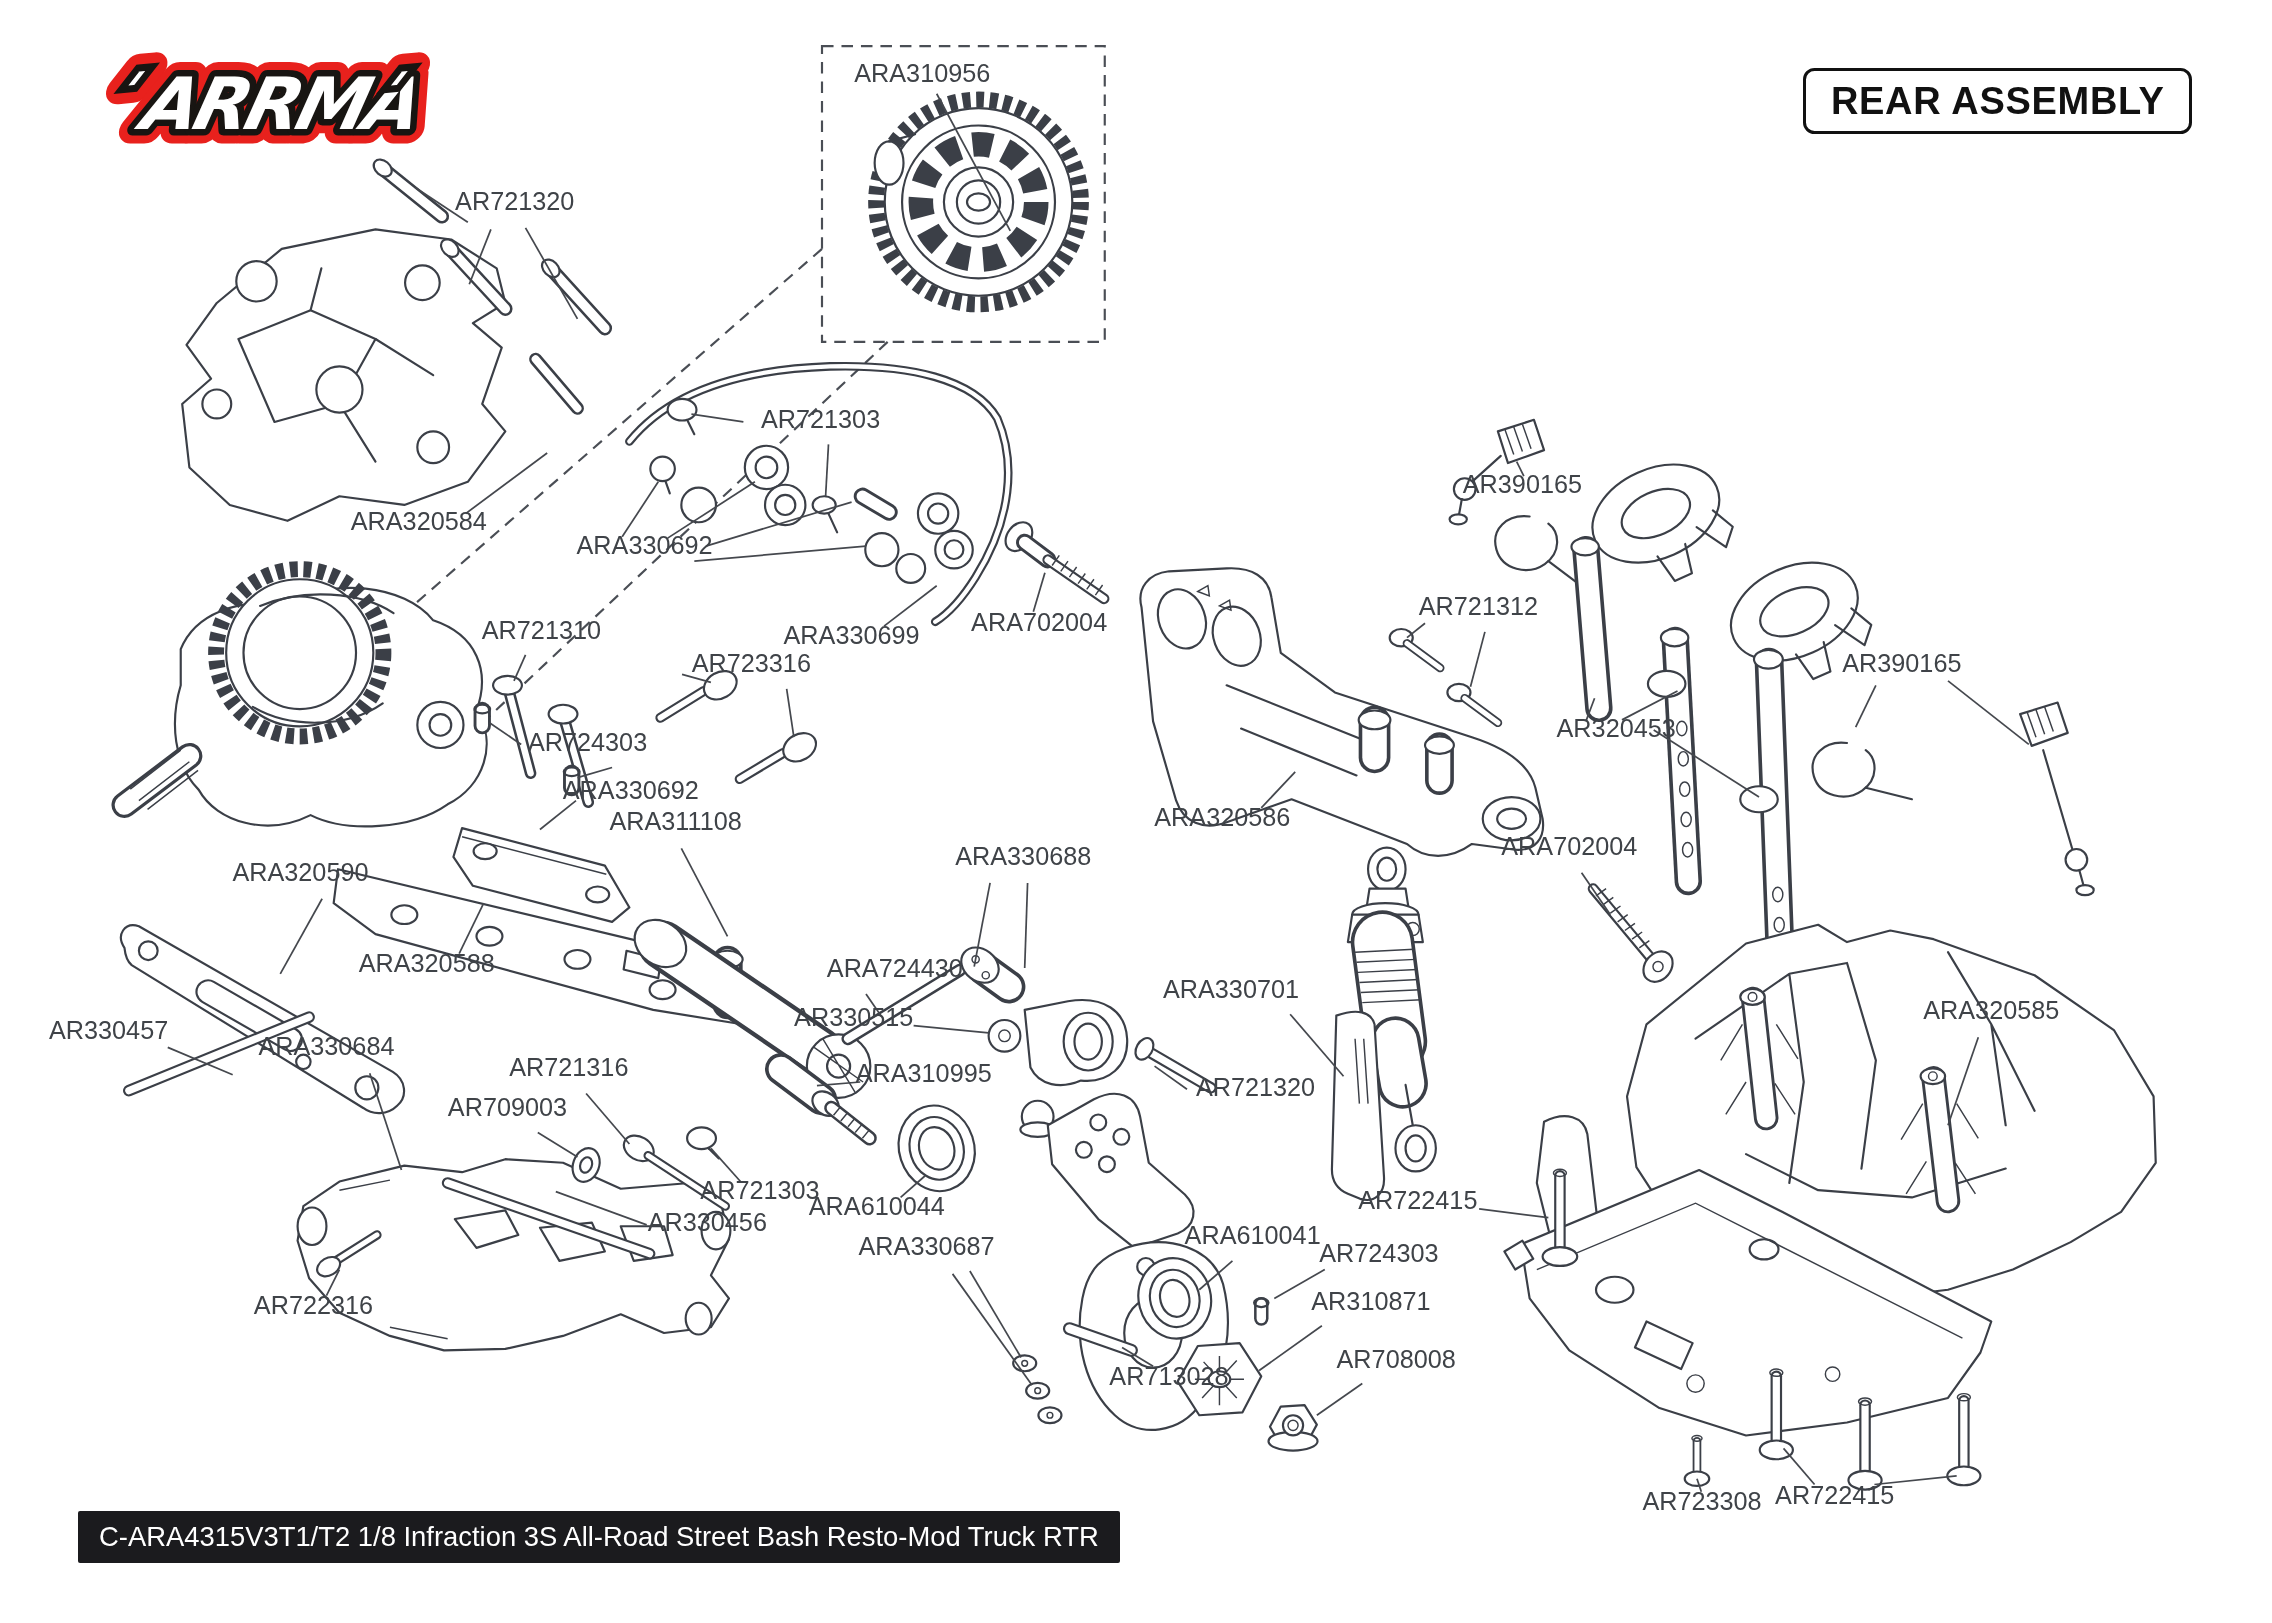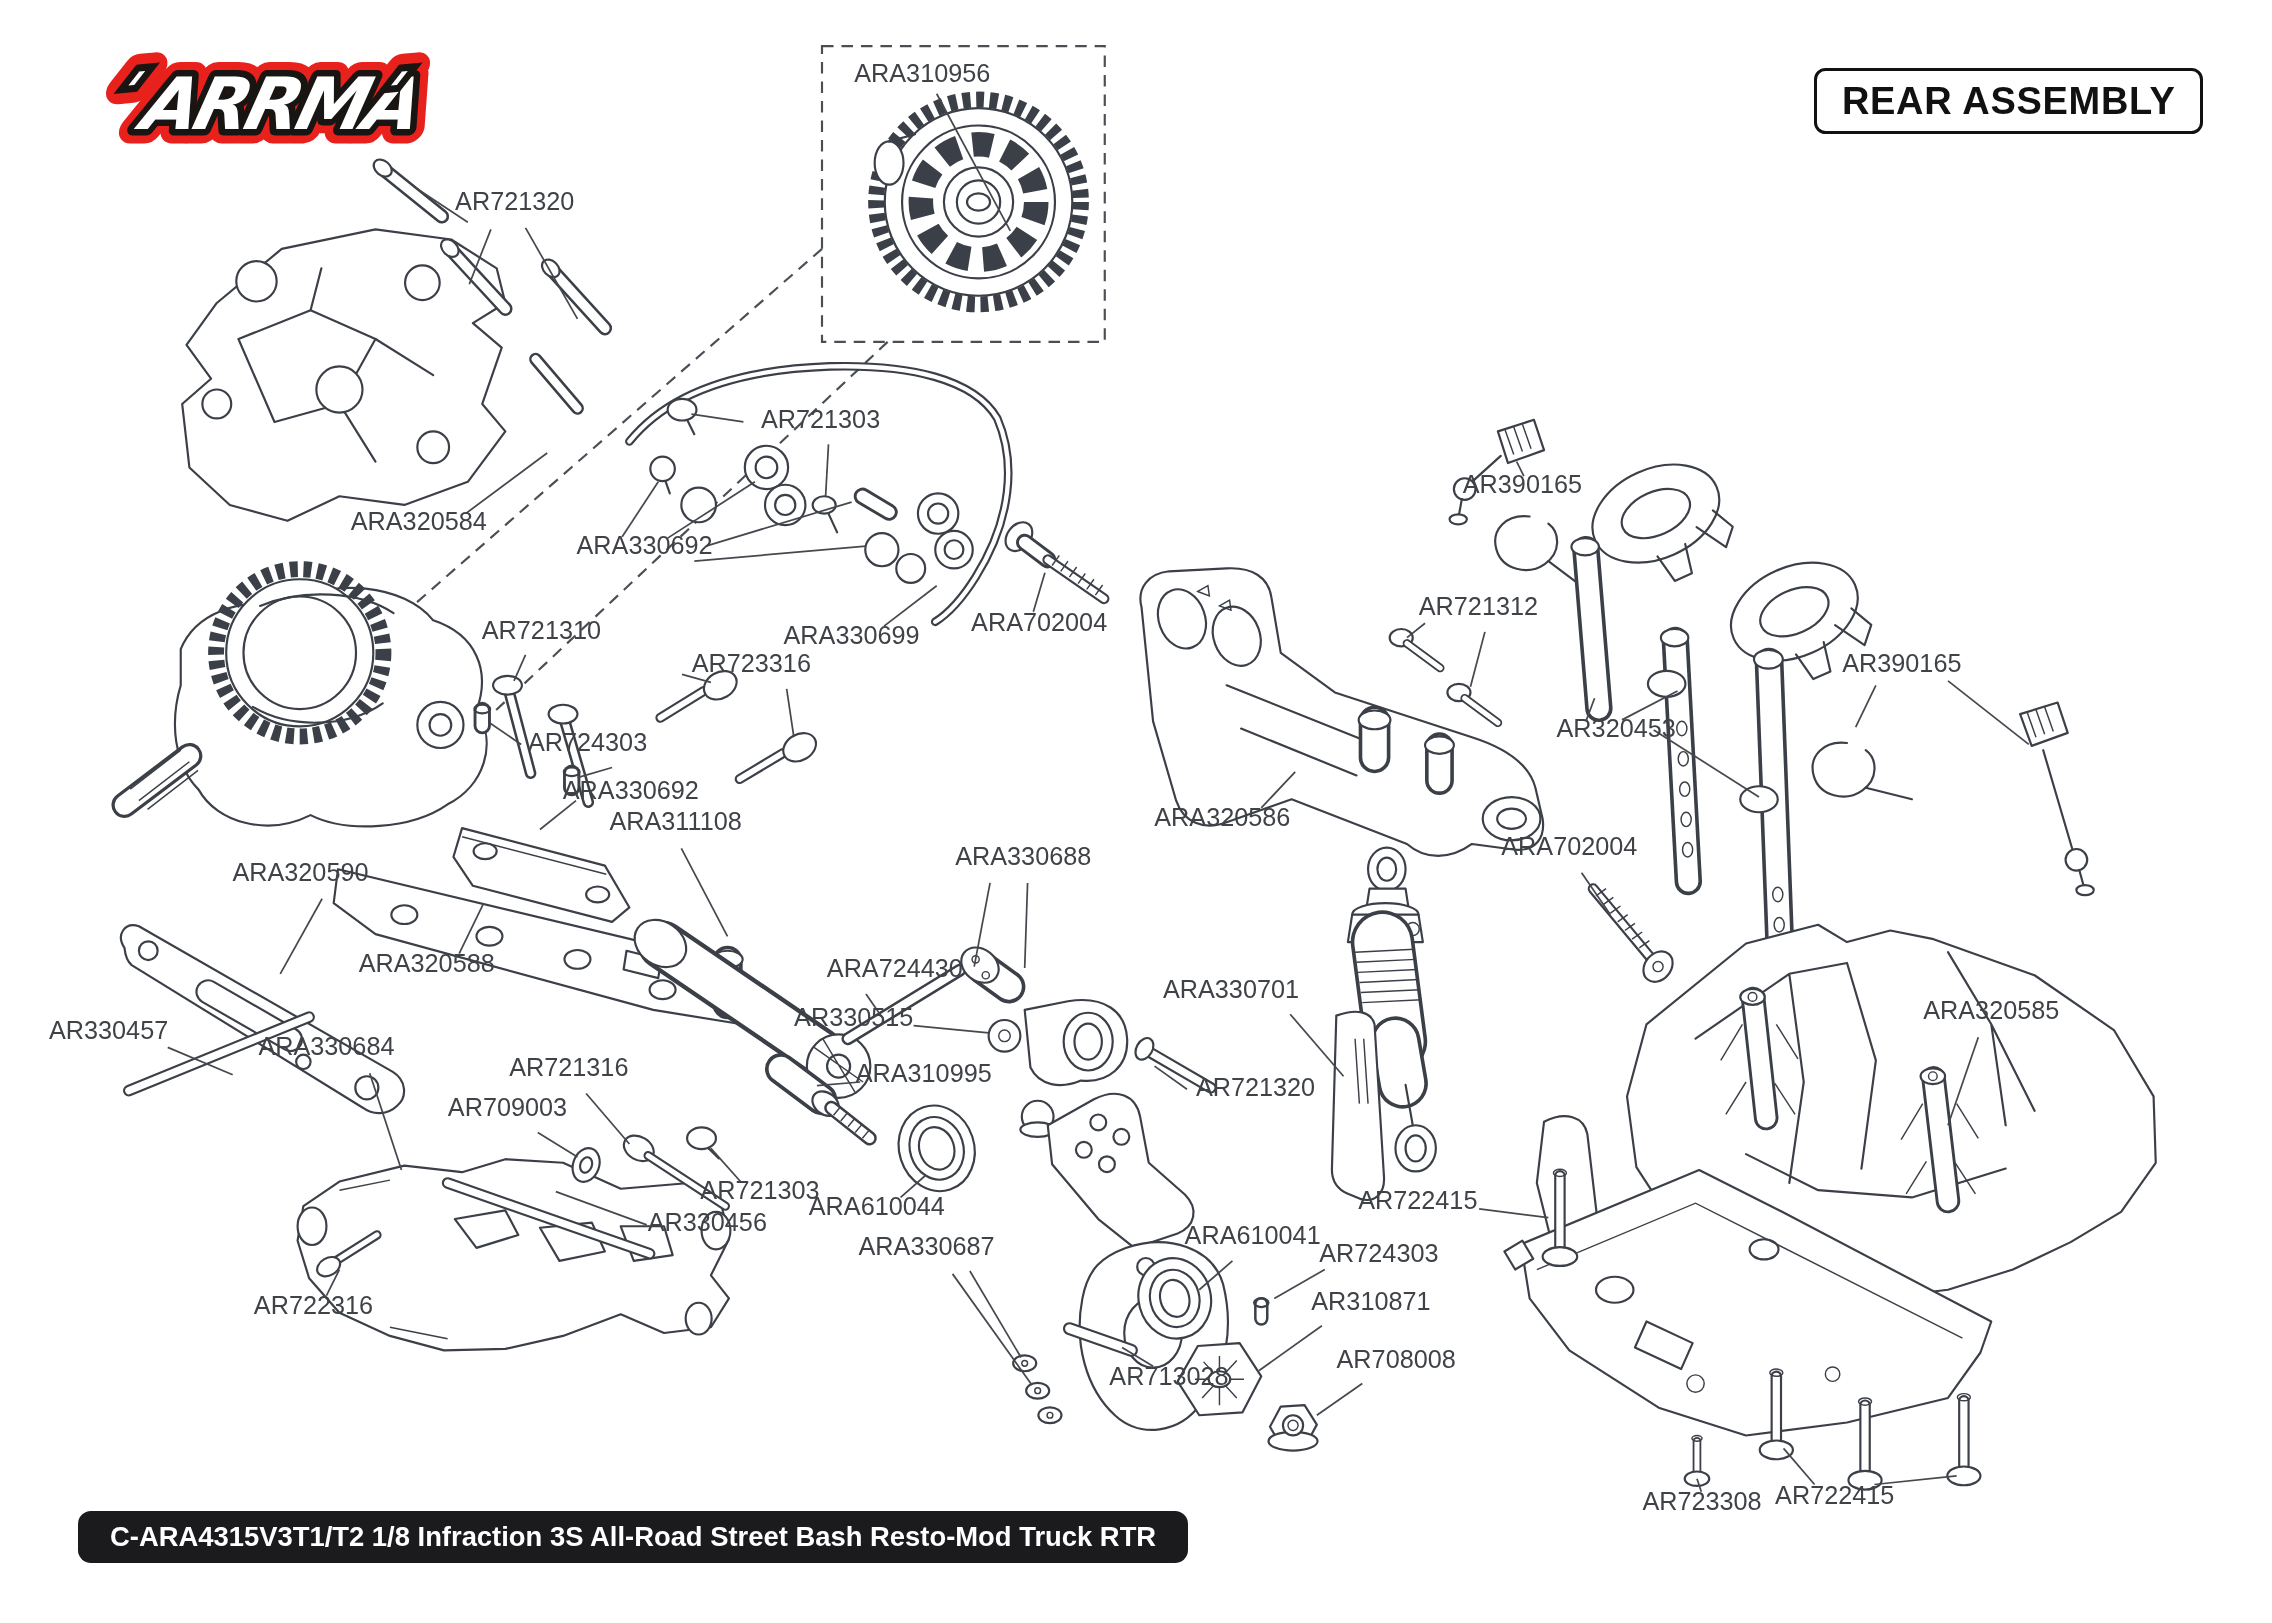--- a/index.html
+++ b/index.html
@@ -4,25 +4,25 @@
 <style>
   html,body{margin:0;padding:0;background:#ffffff;}
   .canvas{position:relative;width:2273px;height:1623px;background:#fff;overflow:hidden;
           font-family:"Liberation Sans", sans-serif;}
   .logo{position:absolute;left:72px;top:48px;width:361px;height:101px;}
   .logo text{font-family:"DejaVu Sans", sans-serif;font-weight:900;font-style:italic;
              font-size:100px;letter-spacing:-6px;}
   .logo-red{fill:none;stroke:#e8211d;stroke-width:40;stroke-linejoin:round;}
   .logo-blk{fill:none;stroke:#181512;stroke-width:18;stroke-linejoin:round;}
   .logo-wht{fill:#ffffff;stroke:none;}
-  .title-box{position:absolute;right:70px;top:68px;border:3.6px solid #111;border-radius:11.5px;
+  .title-box{position:absolute;right:81px;top:68px;border:3.6px solid #111;border-radius:11.5px;
              padding:8.7px 24.5px;font-size:38px;font-weight:bold;color:#111;letter-spacing:0.7px;
              background:#fff;}
   .footer-box{position:absolute;left:78px;top:1511px;background:#1b1b1e;color:#fff;
-              border-radius:13px;padding:10px 32px;font-size:27.4px;font-weight:bold;
+              border-radius:2px;padding:10px 21px;font-size:27.4px;font-weight:normal;
               white-space:nowrap;}
   svg.art{position:absolute;left:0;top:0;}
   
   .sol{fill:#fff;stroke:#3b3f47;stroke-width:3;stroke-linejoin:round;stroke-linecap:round;}
   .ln{fill:none;stroke:#3b3f47;stroke-width:3;stroke-linejoin:round;stroke-linecap:round;}
   .thin{fill:none;stroke:#3b3f47;stroke-width:2;}
   .dash{fill:none;stroke:#4a4e55;stroke-width:3;stroke-dasharray:16 11;}
   .teeth{fill:none;stroke:#3b3f47;}
   .to{fill:none;stroke:#3b3f47;stroke-linecap:round;}
   .ti{fill:none;stroke:#ffffff;stroke-linecap:round;}

